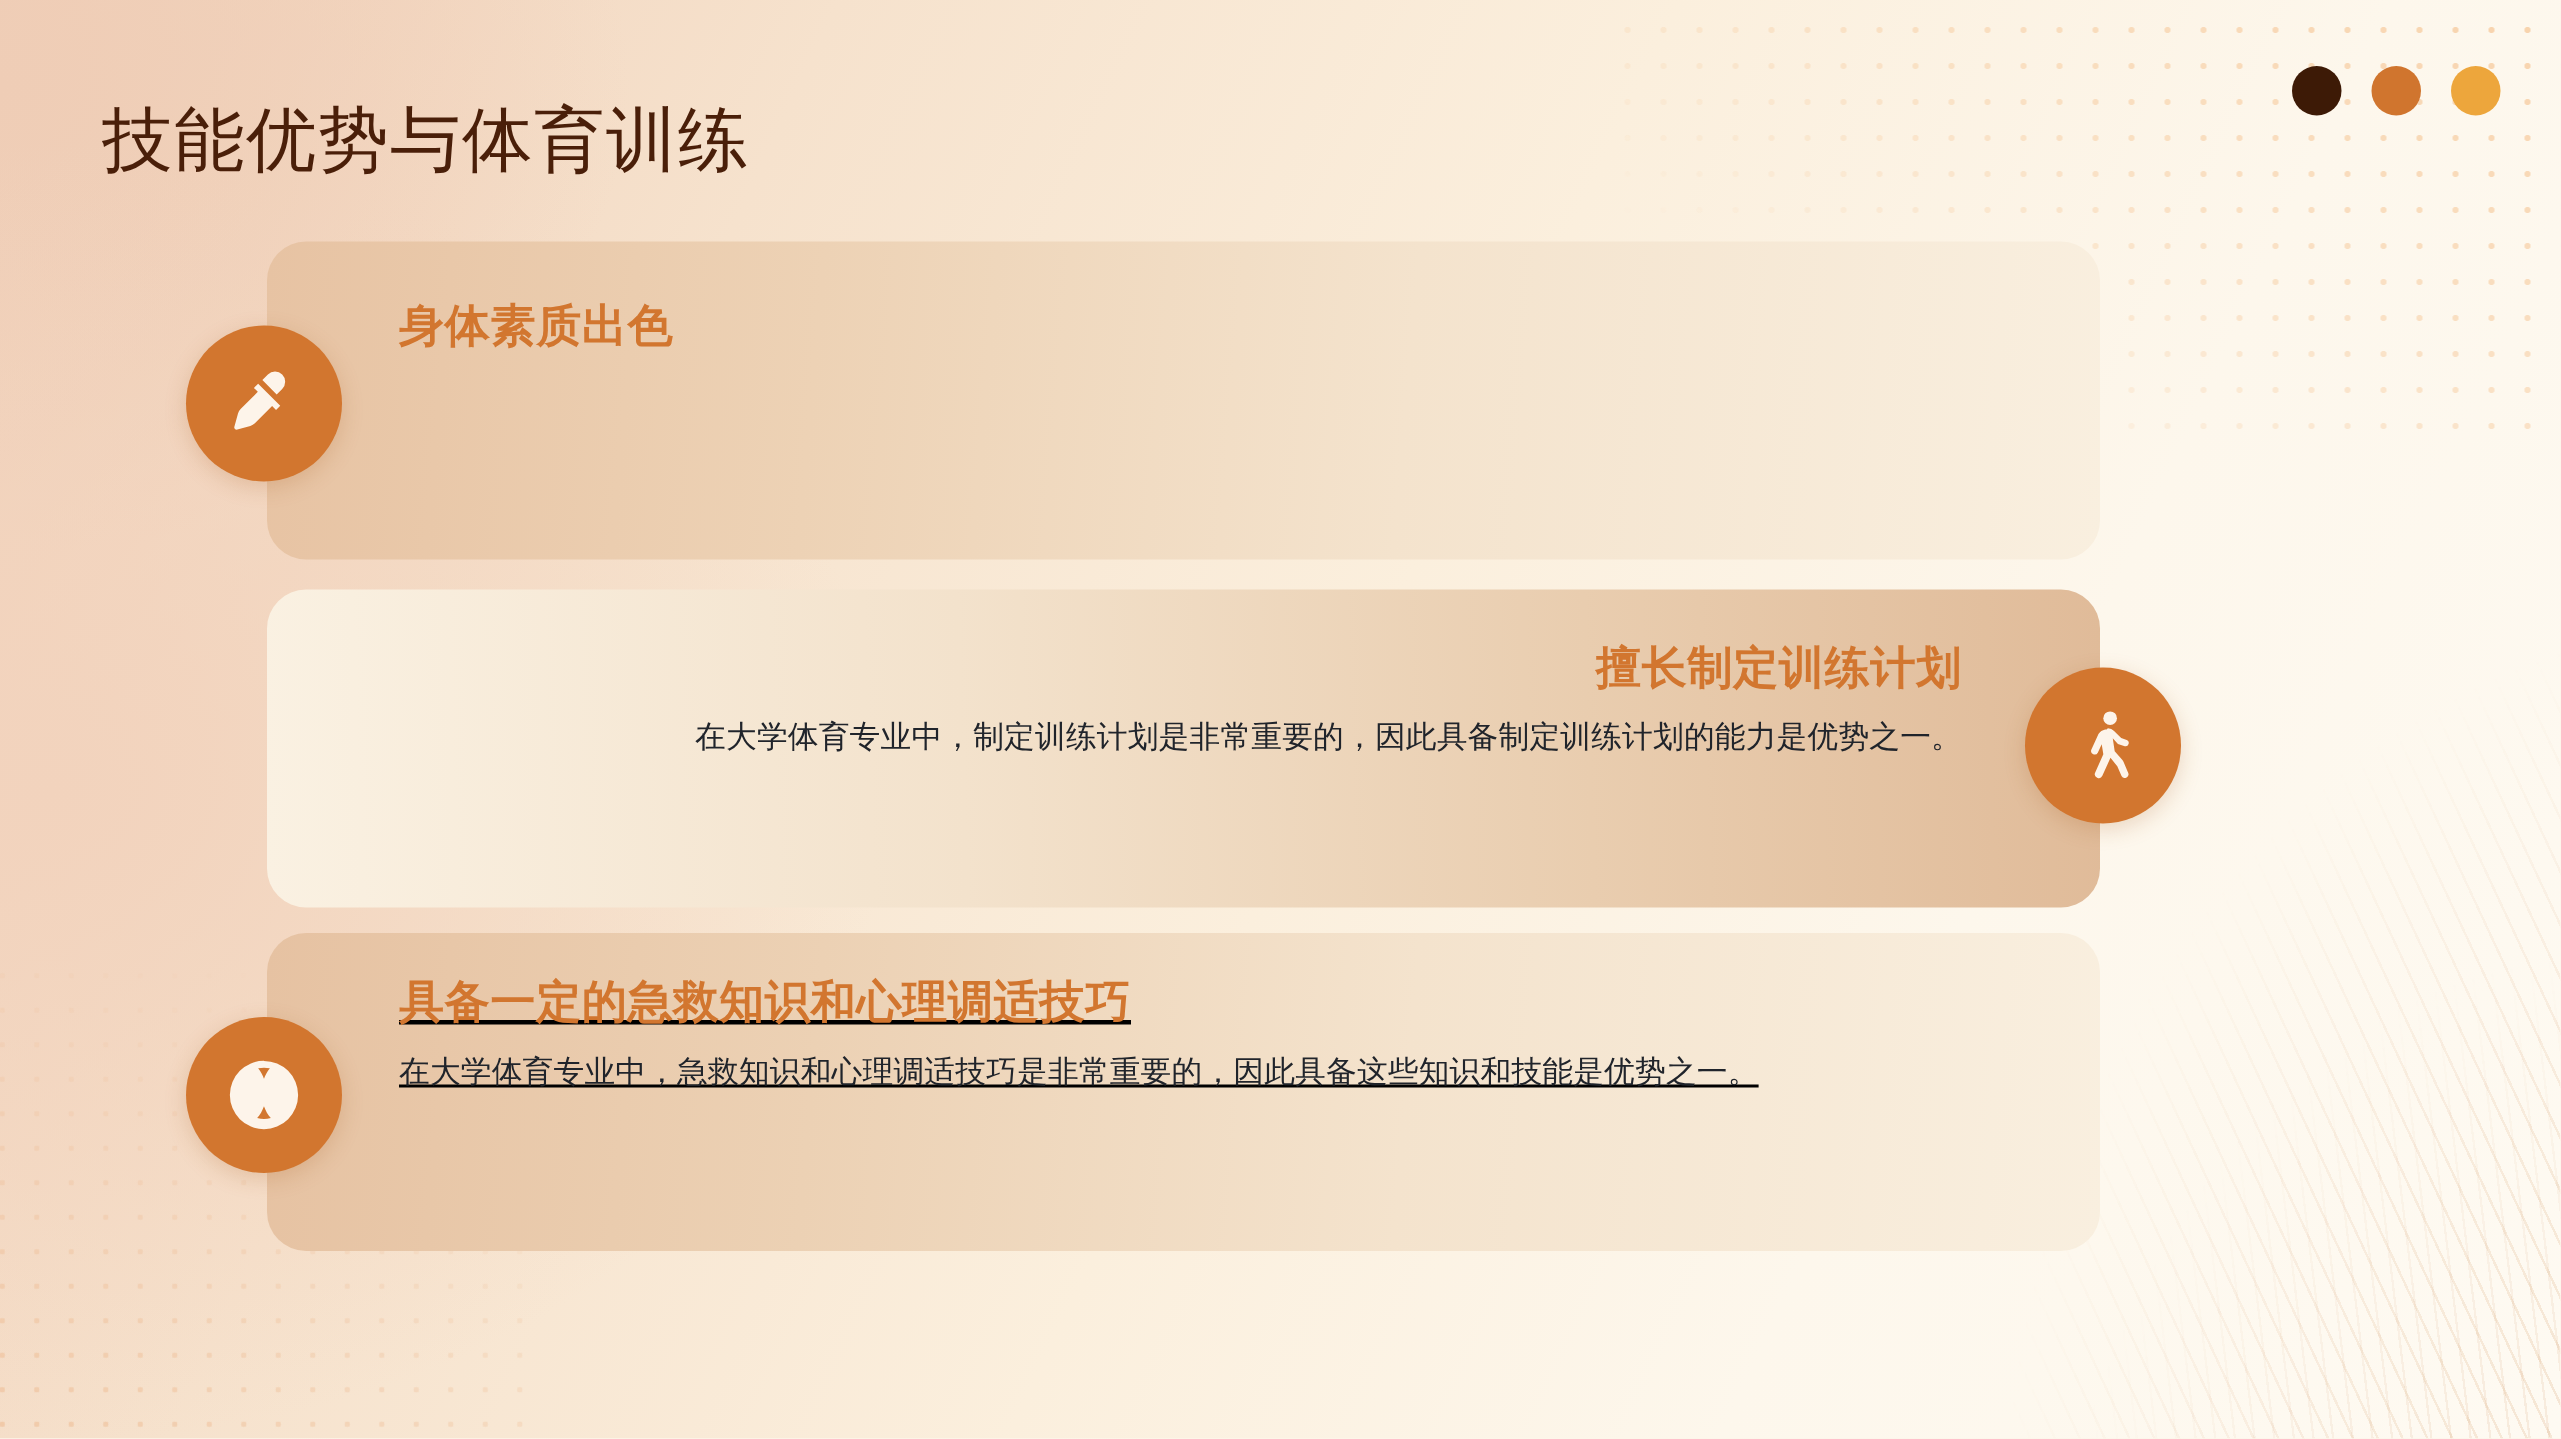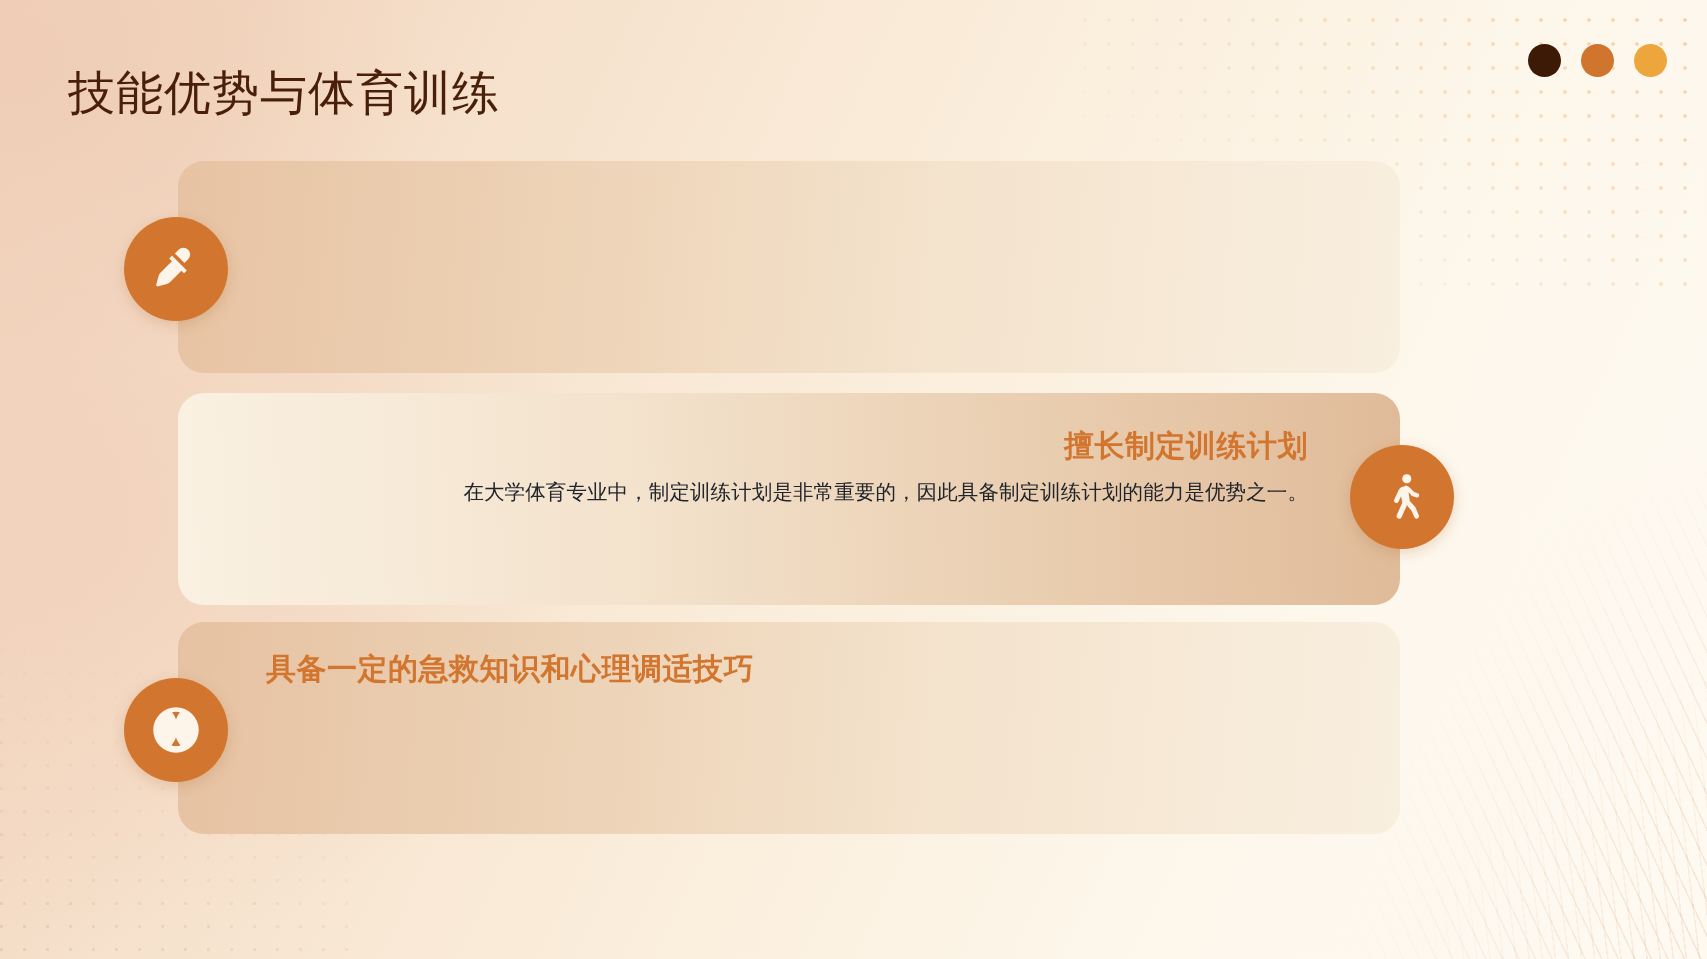--- a/index.html
+++ b/index.html
@@ -108,21 +108,21 @@
   }
   #card1 .icon-badge { left:-54px; top:56px; }
   #card2 .icon-badge { right:-54px; top:52px; }
   #card3 .icon-badge { left:-54px; top:56px; }
 
   .icon-badge svg { width:52px; height:52px; fill:#fdf4ea; }
 
   .card-text { position:absolute; }
   #card1 .card-text { left:88px; top:37px; width:1080px; text-align:left; }
   #card2 .card-text { left:28px; top:33px; width:1102px; text-align:right; }
-  #card3 .card-text { left:88px; top:27px; width:1060px; text-align:left; }
+  #card3 .card-text { left:88px; top:27px; width:1060px; text-align:left;text-decoration:underline; }
 
   .card-title {
     font-size:30px; font-weight:bold; color:#d2762f;
     letter-spacing:.5px; line-height:1.3;
   }
   .card-body {
     margin-top:9px;
     font-size:20.5px; color:#20242b; line-height:1.78;
     letter-spacing:.1px;
   }
@@ -148,20 +148,21 @@
 
   <div class="card" id="card1">
     <div class="card-bg"></div>
     <div class="icon-badge">
       <svg viewBox="0 0 24 24" aria-hidden="true">
         <path d="M17.6 3.1a3.1 3.1 0 0 0-4.4 0l-1.7 1.7 4.4 4.4 1.7-1.7a3.1 3.1 0 0 0 0-4.4z"></path>
         <path d="M10.2 5.9 8.9 7.2l1.2 1.2-5.3 5.3a3 3 0 0 0-.8 1.4l-1.1 4a.7.7 0 0 0 .9.9l4-1.1a3 3 0 0 0 1.4-.8l5.3-5.3 1.2 1.2 1.3-1.3-6.8-6.8z"></path>
       </svg>
     </div>
     <div class="card-text">
+      <div class="card-title">身体素质出色</div>
     </div>
   </div>
 
   <div class="card" id="card2">
     <div class="card-bg"></div>
     <div class="icon-badge">
       <svg viewBox="0 0 24 24" aria-hidden="true">
         <circle cx="14.2" cy="3.6" r="2.1"></circle>
         <path d="M13.1 7.1c-1.2 0-2.2.7-2.7 1.8l-2 4.4a1.1 1.1 0 0 0 2 .9l1.2-2.6.5 3.1-2.5 5.6a1.2 1.2 0 0 0 2.2 1l2.5-5.5 2.1 2.6 1.3 3a1.15 1.15 0 0 0 2.1-.9l-1.4-3.3a2.6 2.6 0 0 0-.5-.8l-2.3-2.6-.6-4 1.6 1.7 2.1.7a1 1 0 0 0 .6-1.9l-1.7-.6-2.2-2.2a2.6 2.6 0 0 0-1.9-.8z"></path>
       </svg>
@@ -174,16 +175,17 @@
 
   <div class="card" id="card3">
     <div class="card-bg"></div>
     <div class="icon-badge">
       <svg viewBox="0 0 24 24" aria-hidden="true">
         <path d="M12 1.5a10.5 10.5 0 1 0 0 21 10.5 10.5 0 0 0 0-21zm0 2.1c.6 0 1.2.1 1.8.2-1.6 2-2.5 4.6-2.5 7.4 0 3 1 5.8 2.8 7.9-.7.2-1.4.3-2.1.3-.7 0-1.4-.1-2.1-.3 1.8-2.1 2.8-4.9 2.8-7.9 0-2.8-.9-5.4-2.5-7.4.6-.1 1.2-.2 1.8-.2z"></path>
       </svg>
     </div>
     <div class="card-text">
       <div class="card-title">具备一定的急救知识和心理调适技巧</div>
+      <div class="card-body">在大学体育专业中，急救知识和心理调适技巧是非常重要的，因此具备这些知识和技能是优势之一。</div>
     </div>
   </div>
 
 </div>
 
 </body></html>

